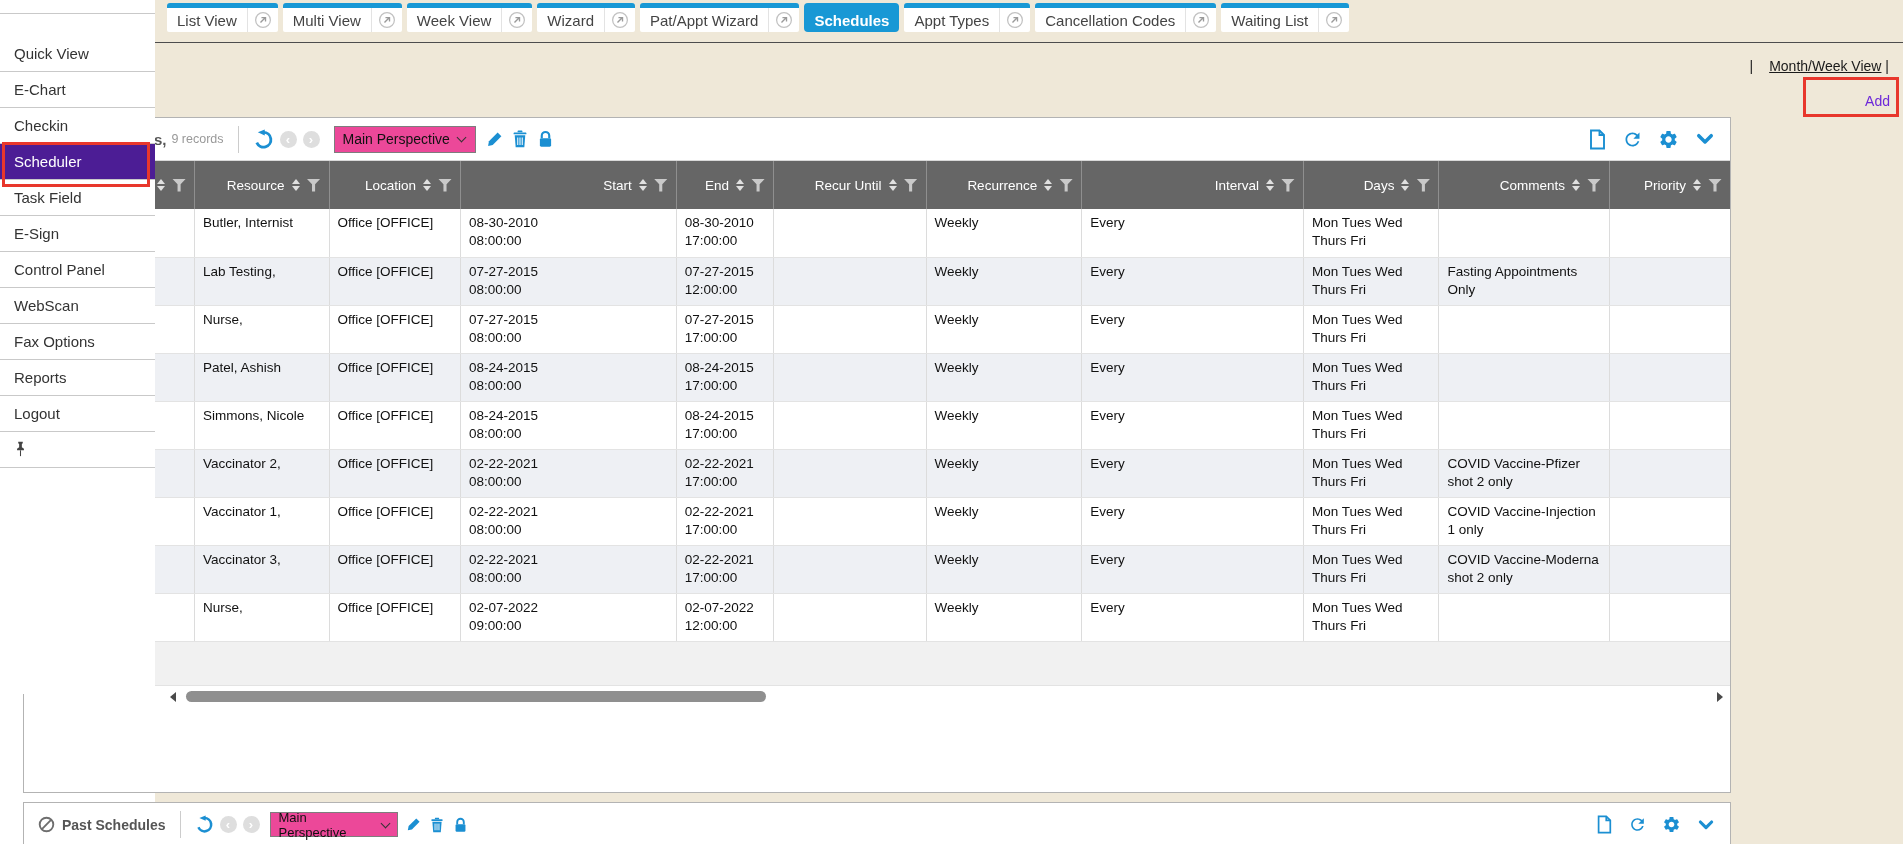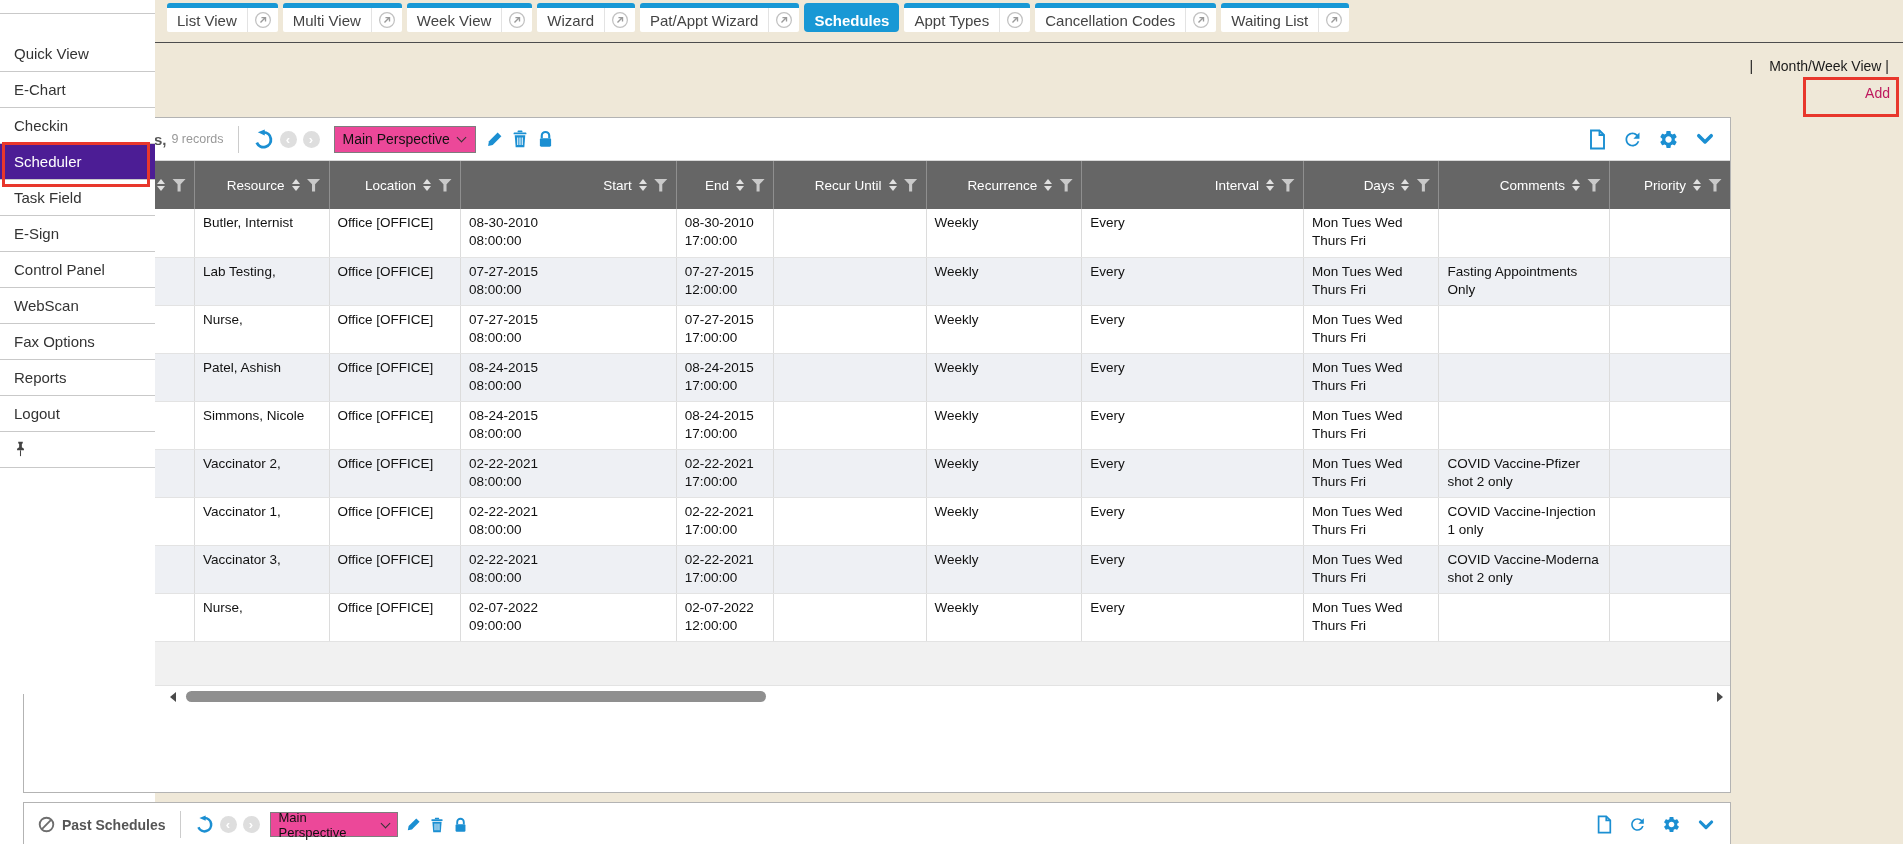--- a/index.html
+++ b/index.html
@@ -23,22 +23,22 @@
   .tabs { position:absolute; left:12px; top:3px; display:flex; gap:5px; height:29px; z-index:3; }
   .tab { background:#fff; border-top:5px solid #1898d5; border-radius:3px 3px 2px 2px; display:flex;
          align-items:stretch; height:29px; cursor:pointer; }
   .tab-label { padding:6px 10px; font-size:15px; color:#444; display:flex; align-items:center; white-space:nowrap; }
   .tab-popout { border-left:1px solid #e3e3e3; padding:0 6px; display:flex; align-items:center; }
   .tab.active { background:#1898d5; border-top-color:#1898d5; border-radius:4px; }
   .tab.active .tab-label { color:#fff; font-weight:bold; }
   .tabs-underline { position:absolute; left:0; top:42px; width:1748px; border-top:1px solid #4d4d4d; }
 
   .header-links { position:absolute; top:58px; right:14px; font-size:14px; color:#1a1a1a; z-index:4; }
-  .header-links a { color:#1a1a1a; cursor:pointer;margin-left:12px; }
-  .add-link { position:absolute; top:85px; right:13px; font-size:14px; color:#be185d;
+  .header-links a { color:#1a1a1a; text-decoration:underline; cursor:pointer;margin-left:12px; }
+  .add-link { position:absolute; top:93px; right:13px; font-size:14px; color:#6d28d9;
               z-index:7; cursor:pointer; }
   .ann-add { top:77px; right:4px; width:96px; height:40px; left:auto; }
 
   
   .panel { position:absolute; left:23px; width:1708px; background:#fff; border:1px solid #b3b3b3; }
   .active-panel { top:117px; height:676px; }
   .past-panel { top:802px; height:60px; }
   .panel-toolbar { height:43px; border-bottom:1px solid #d9d9d9; display:flex; align-items:center; padding:0 14px; }
   .past-panel .panel-toolbar { border-bottom:none; }
   .panel-title { font-weight:bold; color:#555; font-size:15px; white-space:nowrap; }

